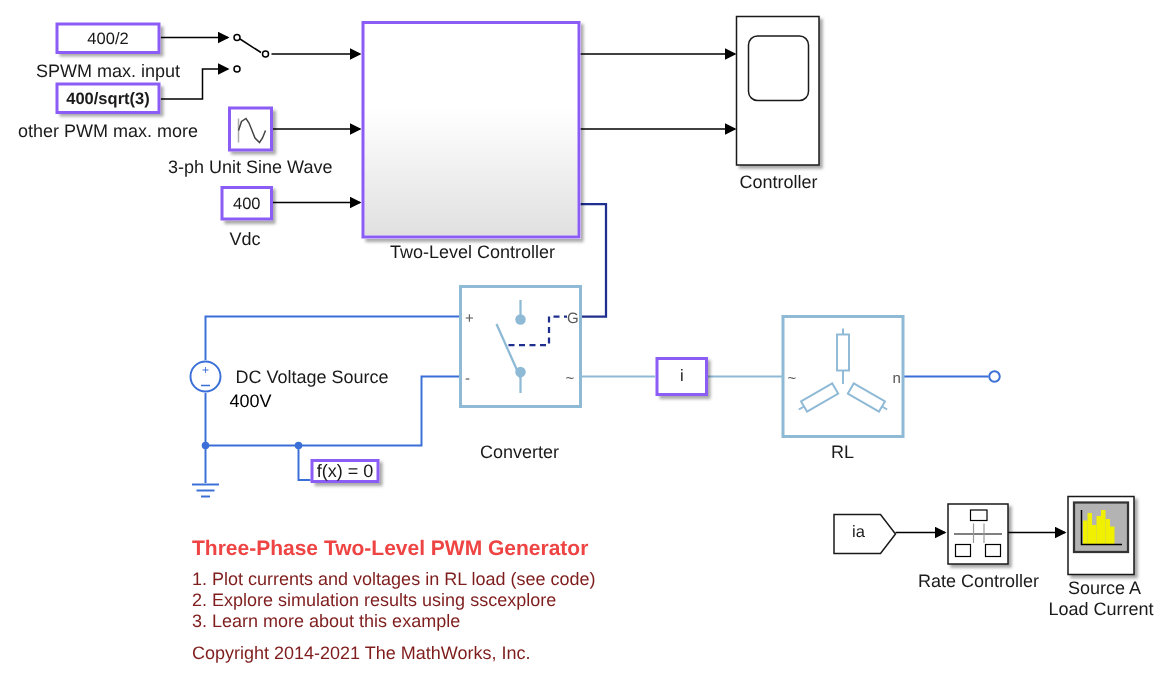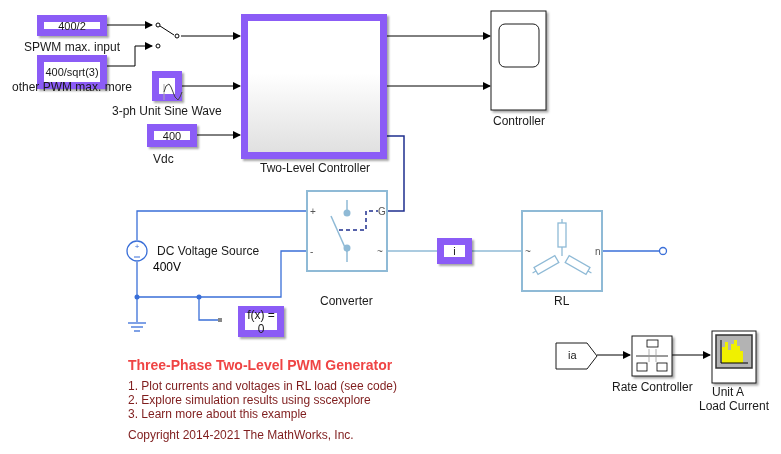--- a/index.html
+++ b/index.html
@@ -1,19 +1,19 @@
 <!DOCTYPE html>
 <html><head>
   <meta charset="utf-8">
   <style>
     html, body { margin: 0; padding: 0; background: #ffffff; }
     body { width: 781px; height: 454px; position: relative; overflow: hidden; font-family: "Liberation Sans", sans-serif; }
     .canvas { position: absolute; left: 0; top: 0; width: 781px; height: 454px; }
     .lbl { position: absolute; font-size: 12px; color: #1a1a1a; white-space: nowrap; font-family: "Liberation Sans", sans-serif; }
-    .blk { position: absolute; background: #fff; border: 7px solid #8b5cf6; box-shadow: 2px 2px 2px rgba(0,0,0,0.35); box-sizing: border-box; }
+    .blk { position: absolute; background: #fff; border: 2px solid #8b5cf6; box-shadow: 2px 2px 2px rgba(0,0,0,0.35); box-sizing: border-box; }
     .blk-text { position: absolute; left: 0; right: 0; top: 50%; transform: translateY(-50%); text-align: center; font-size: 11px; color: #1a1a1a; }
     .title { position: absolute; font-weight: bold; font-size: 14px; color: #ef4444; }
     .note { position: absolute; font-size: 12px; color: #7f1d1d; white-space: nowrap; }
     .note.link { cursor: pointer; }
     svg text { font-family: "Liberation Sans", sans-serif; }
   </style>
 </head>
 <body>
 
 <svg class="canvas" width="781" height="454" viewBox="0 0 781 454">
@@ -137,62 +137,62 @@
   <text x="377" y="255" font-size="10" fill="#555">~</text>
   <text x="525" y="255" font-size="10" fill="#555">~</text>
   <text x="595" y="255" font-size="10" fill="#555">n</text>
 </svg>
 
 <div class="blk" style="left:37px;top:15px;width:70px;height:21px;">
   <span class="blk-text">400/2</span>
 </div>
 <div class="lbl" style="left:24px;top:40px;">SPWM max. input</div>
 
-<div class="blk" style="left:37px;top:55px;width:70px;height:34px;">
+<div class="blk" style="left:37px;top:55px;width:70px;height:21px;font-weight:bold;">
   <span class="blk-text">400/sqrt(3)</span>
 </div>
 <div class="lbl" style="left:12px;top:80px;">other PWM max. more</div>
 
 <div class="blk" style="left:152px;top:71px;width:30px;height:30px;">
   <svg width="28" height="28" viewBox="0 0 28 28" style="position:absolute;left:0;top:0;">
     <line x1="5" y1="6" x2="5" y2="22" stroke="#aaa" stroke-width="1"></line>
     <path d="M5,14 L7,8 L10,6 L12,9 L14,14 L16,19 L19,22 L21,19 L23,14" stroke="#444" stroke-width="1" fill="none"></path>
   </svg>
 </div>
 <div class="lbl" style="left:112px;top:104px;">3-ph Unit Sine Wave</div>
 
-<div class="blk" style="left:147px;top:124px;width:50px;height:23px;">
+<div class="blk" style="left:147px;top:124px;width:35px;height:23px;">
   <span class="blk-text">400</span>
 </div>
 <div class="lbl" style="left:153px;top:152px;">Vdc</div>
 
 <div class="blk" style="left:241px;top:14px;width:146px;height:145px;background:linear-gradient(to bottom,#ffffff 0%,#ffffff 40%,#e0e0e0 100%);"></div>
 <div class="lbl" style="left:260px;top:161px;">Two-Level Controller</div>
 
 <div class="lbl" style="left:493px;top:114px;">Controller</div>
 
 <div class="lbl" style="left:157px;top:244px;">DC Voltage Source</div>
 <div class="lbl" style="left:153px;top:260px;color:#000000;">400V</div>
 
 <div class="lbl" style="left:320px;top:274px;margin-top:20px;">Converter</div>
 
 <div class="blk" style="left:437px;top:238px;width:35px;height:26px;">
   <span class="blk-text">i</span>
 </div>
 
 <div class="lbl" style="left:554px;top:294px;">RL</div>
 
-<div class="blk" style="left:238px;top:306px;width:46px;height:31px;">
+<div class="blk" style="left:207px;top:306px;width:46px;height:16px;">
   <span class="blk-text" style="font-size:12px;">f(x) = 0</span>
 </div>
 
 <div class="lbl" style="left:568px;top:349px;font-size:11px;">ia</div>
 
 <div class="lbl" style="left:612px;top:380px;">Rate Controller</div>
 
-<div class="lbl" style="left:712px;top:385px;">Unit A</div>
+<div class="lbl" style="left:712px;top:385px;">Source A</div>
 <div class="lbl" style="left:699px;top:399px;">Load Current</div>
 
 <div class="title" style="left:128px;top:357px;">Three-Phase Two-Level PWM Generator</div>
 <div class="note link" style="left:128px;top:379px;">1. Plot currents and voltages in RL load (see code)</div>
 <div class="note link" style="left:128px;top:393px;">2. Explore simulation results using sscexplore</div>
 <div class="note link" style="left:128px;top:407px;">3. Learn more about this example</div>
 <div class="note" style="left:128px;top:428px;">Copyright 2014-2021 The MathWorks, Inc.</div>
 
 </body></html>

